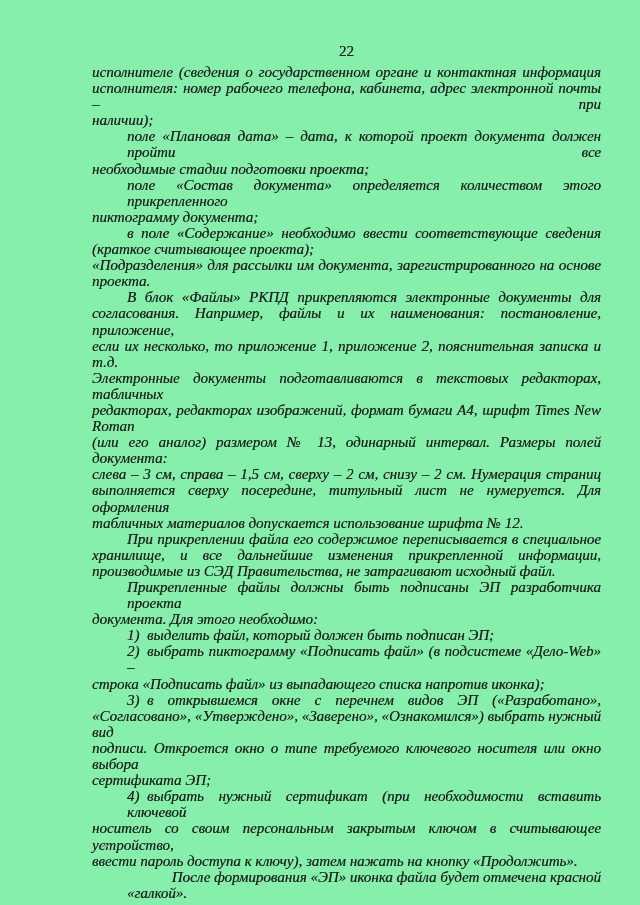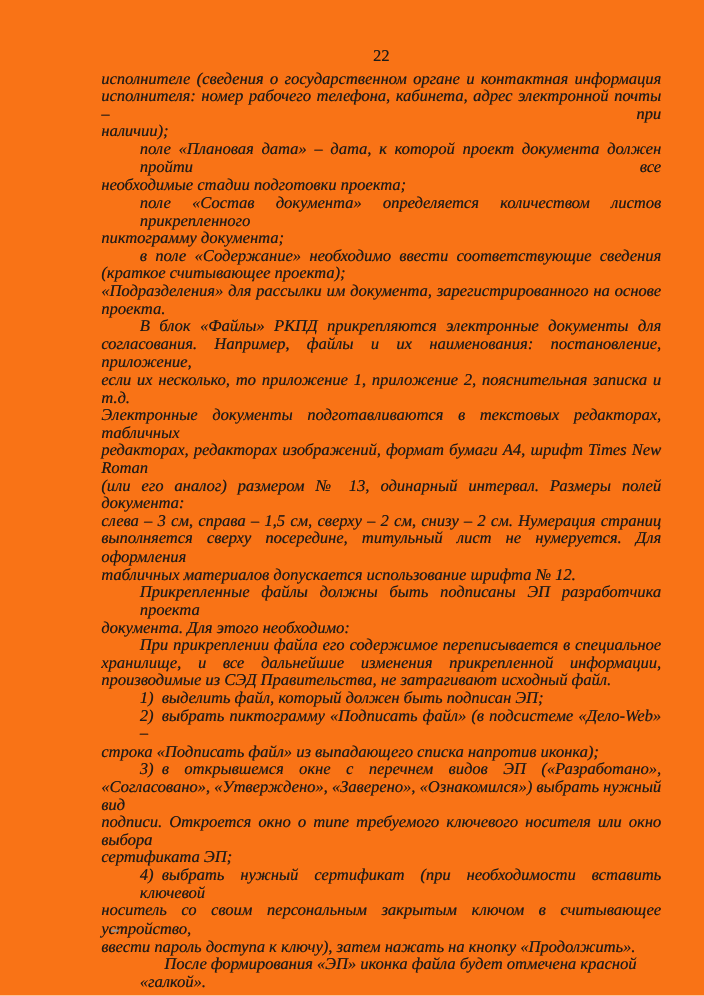--- a/index.html
+++ b/index.html
@@ -4,21 +4,21 @@
 <style>
   html, body {
     margin: 0;
     padding: 0;
     background: #ffffff;
   }
   .page {
     position: relative;
     width: 640px;
     height: 905px;
-    background: #f97316;
+    background: #86efac;
     overflow: hidden;
     font-family: "Liberation Serif", "DejaVu Serif", serif;
     color: #1b1b1b;
   }
   .page-number {
     position: absolute;
     left: 92px;
     top: 43px;
     width: 509px;
     text-align: center;
@@ -38,21 +38,21 @@
     margin: 0;
     padding: 0;
     font-style: italic;
   }
   .line {
     display: block;
     text-align: justify;
     text-align-last: justify;
   }
   .line.last {
-    text-align: center;
+    text-align: right;
     text-align-last: left;
   }
   .line.first-indent {
     padding-left: 35px;
   }
   .scan-artifact {
     position: absolute;
     left: 101px;
     top: 845px;
     width: 7px;
@@ -71,21 +71,21 @@
       <p class="para">
         <span class="line">исполнителе (сведения о государственном органе и контактная информация</span>
         <span class="line">исполнителя: номер рабочего телефона, кабинета, адрес электронной почты – при</span>
         <span class="line last">наличии);</span>
       </p>
       <p class="para">
         <span class="line first-indent">поле «Плановая дата» – дата, к которой проект документа должен пройти все</span>
         <span class="line last">необходимые стадии подготовки проекта;</span>
       </p>
       <p class="para">
-        <span class="line first-indent">поле «Состав документа» определяется количеством листов прикрепленного</span>
+        <span class="line first-indent">поле «Состав документа» определяется количеством этого прикрепленного</span>
         <span class="line last">пиктограмму документа;</span>
       </p>
       <p class="para">
         <span class="line first-indent">в поле «Содержание» необходимо ввести соответствующие сведения</span>
         <span class="line last">(краткое считывающее проекта);</span>
       </p>
       <p class="para">
         <span class="line">«Подразделения» для рассылки им документа, зарегистрированного на основе</span>
         <span class="line last">проекта.</span>
       </p>
@@ -94,27 +94,27 @@
         <span class="line">согласования. Например, файлы и их наименования: постановление, приложение,</span>
         <span class="line">если их несколько, то приложение 1, приложение 2, пояснительная записка и т.д.</span>
         <span class="line">Электронные документы подготавливаются в текстовых редакторах, табличных</span>
         <span class="line">редакторах, редакторах изображений, формат бумаги А4, шрифт Times New Roman</span>
         <span class="line">(или его аналог) размером № 13, одинарный интервал. Размеры полей документа:</span>
         <span class="line">слева – 3 см, справа – 1,5 см, сверху – 2 см, снизу – 2 см. Нумерация страниц</span>
         <span class="line">выполняется сверху посередине, титульный лист не нумеруется. Для оформления</span>
         <span class="line last">табличных материалов допускается использование шрифта № 12.</span>
       </p>
       <p class="para">
-        <span class="line first-indent">Прикрепленные файлы должны быть подписаны ЭП разработчика проекта</span>
-        <span class="line last">документа. Для этого необходимо:</span>
-      </p>
-      <p class="para">
         <span class="line first-indent">При прикреплении файла его содержимое переписывается в специальное</span>
         <span class="line">хранилище, и все дальнейшие изменения прикрепленной информации,</span>
         <span class="line last">производимые из СЭД Правительства, не затрагивают исходный файл.</span>
+      </p>
+      <p class="para">
+        <span class="line first-indent">Прикрепленные файлы должны быть подписаны ЭП разработчика проекта</span>
+        <span class="line last">документа. Для этого необходимо:</span>
       </p>
       <p class="para">
         <span class="line last first-indent">1) выделить файл, который должен быть подписан ЭП;</span>
       </p>
       <p class="para">
         <span class="line first-indent">2) выбрать пиктограмму «Подписать файл» (в подсистеме «Дело-Web» –</span>
         <span class="line last">строка «Подписать файл» из выпадающего списка напротив иконка);</span>
       </p>
       <p class="para">
         <span class="line first-indent">3) в открывшемся окне с перечнем видов ЭП («Разработано»,</span>

